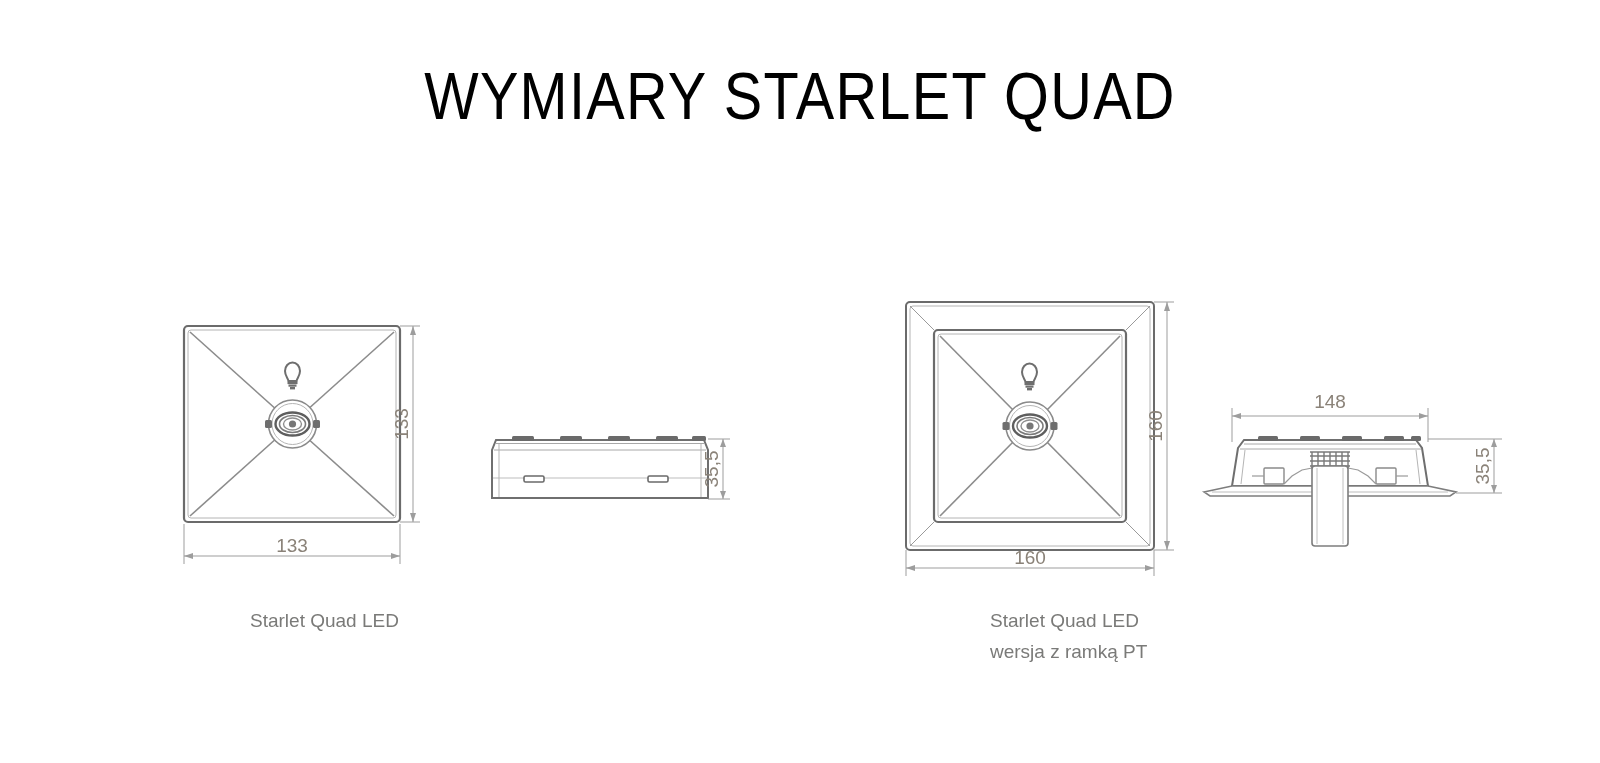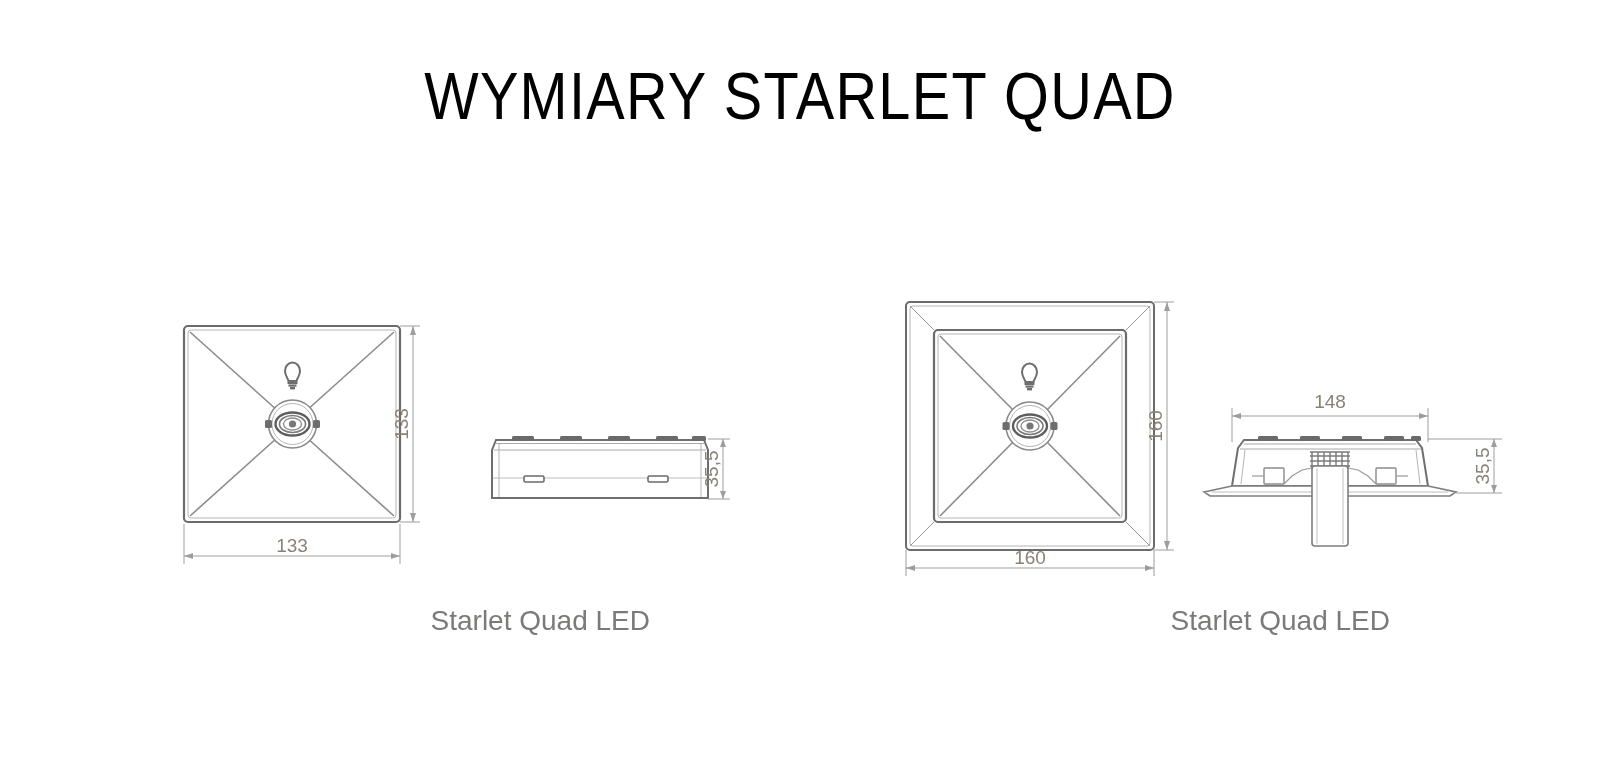--- a/index.html
+++ b/index.html
@@ -34,23 +34,23 @@
 
   .drawing-group {
     position: absolute;
   }
   #group-standard { left: 120px; top: 280px; }
   #group-frame    { left: 860px; top: 280px; }
 
   .caption {
     position: absolute;
     font-family: "Liberation Sans", sans-serif;
-    font-size: 28px;
+    font-size: 19px;
     color: #7a7a78;
-    text-align: right;
+    text-align: left;
     line-height: 31px;
     white-space: nowrap;
   }
   #caption-standard {
     left: 250px;
     top: 605px;
     width: 400px;
   }
   #caption-frame {
     left: 990px;
@@ -285,13 +285,14 @@
         <path d="M634 159 l -3 8 h 6 z" fill="#9d9d9d" stroke="none"></path>
         <path d="M634 213 l -3 -8 h 6 z" fill="#9d9d9d" stroke="none"></path>
       </g>
       <text x="629" y="186" text-anchor="middle" font-size="19" transform="rotate(-90 629 186)">35,5</text>
     </g>
   </svg>
 </div>
 
 <div class="caption" id="caption-frame">
   <span class="caption-line">Starlet Quad LED</span>
+  <span class="caption-line">wersja z ramką PT</span>
 </div>
 
 </body></html>

